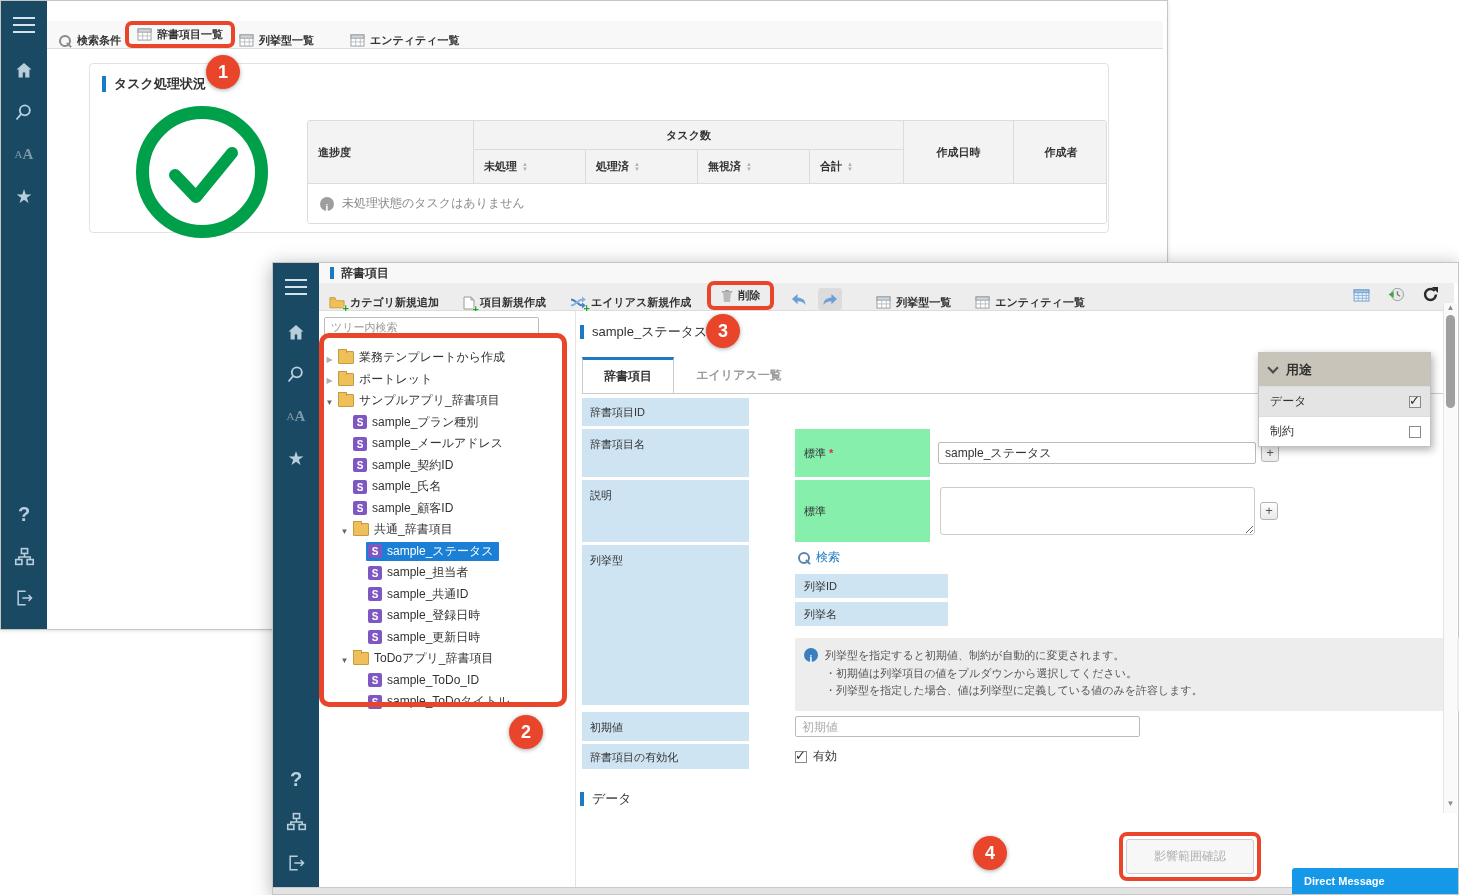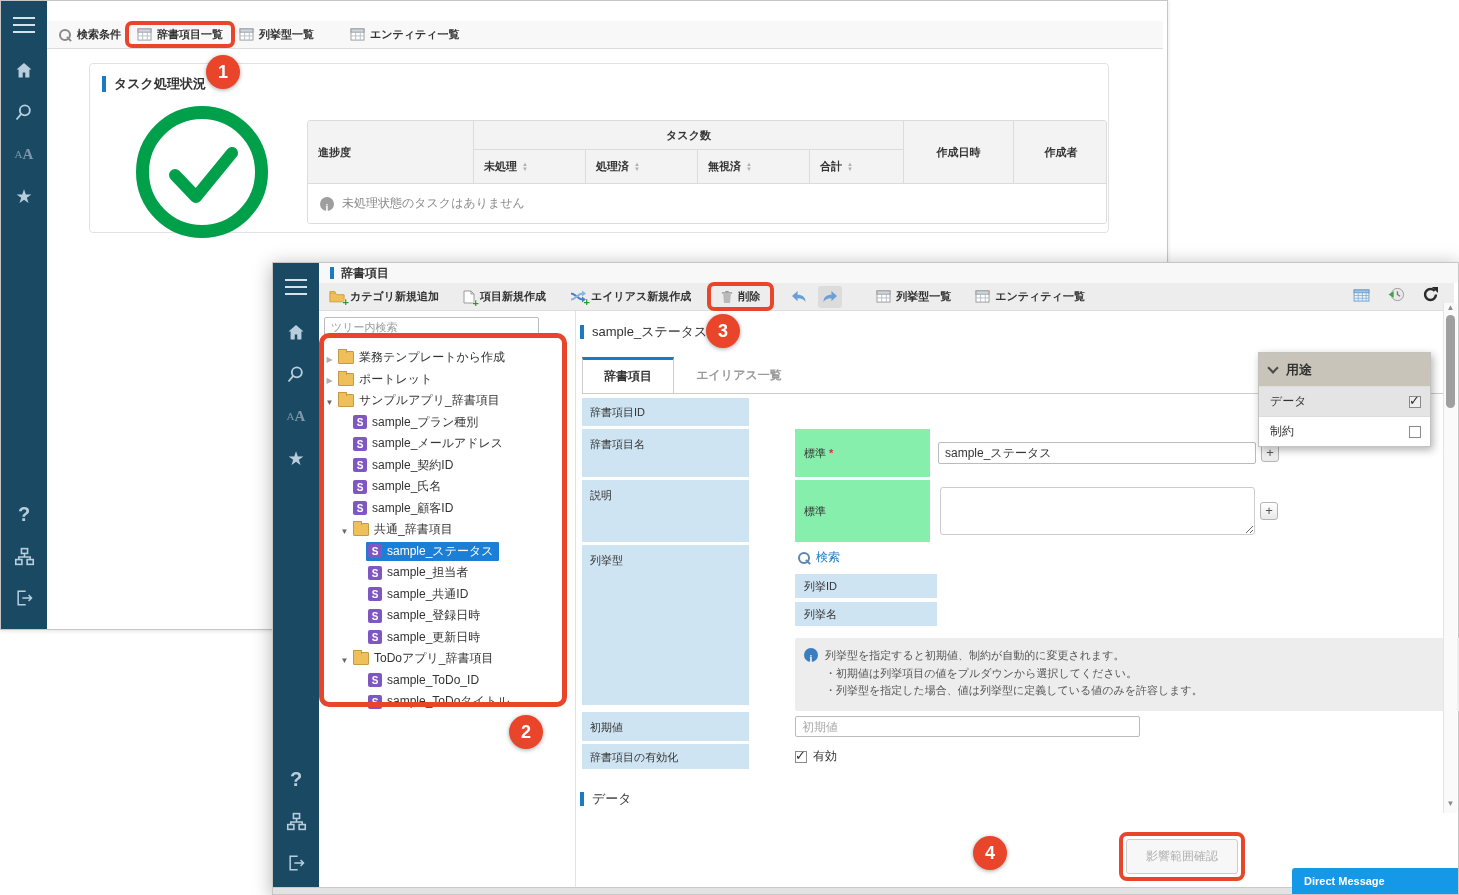--- a/index.html
+++ b/index.html
@@ -18,21 +18,21 @@
   .sb-star { font-size:19px; line-height:1; }
   .sb-q { font-size:20px; font-weight:bold; }
   .sb-aa { color:#7d98a8; font-family:"Liberation Serif","DejaVu Serif",serif; }
   .sb-aa b { font-size:15px; } .sb-aa i { font-style:normal; font-size:11px; }
   .sb-bottom { margin-bottom:10px; }
 
   
   .titlebar { position:absolute; left:46px; right:0; top:0; height:20px; background:#f8f8f8; display:flex; align-items:center; }
   .title-accent { width:4px; height:12px; background:#1a7bc4; margin:0 7px 0 11px; }
   .win-title { font-size:12px; font-weight:bold; color:#333; }
-  .toolbar { position:absolute; left:46px; right:4px; top:20px; height:28px; display:flex; align-items:center; border-bottom:1px solid #ddd; }
+  .toolbar { position:absolute; left:46px; right:4px; top:20px; height:28px; display:flex; align-items:flex-end; border-bottom:1px solid #ddd; }
   #task-win .toolbar { background:#f8f8f8; }
   #dict-win .toolbar { background:#ededed; }
   .tb-btn { display:flex; align-items:center; gap:5px; font-size:11px; font-weight:bold; color:#333; cursor:pointer; white-space:nowrap; }
   .icon-wrap { position:relative; display:inline-flex; }
   .icon-wrap.has-plus::after { content:"+"; position:absolute; right:-4px; bottom:-5px; color:#1f9e1f; font-size:11px; font-weight:bold; text-shadow:0 0 2px #fff,0 0 2px #fff; }
 
   
   .mag { position:relative; width:14px; height:14px; display:inline-block; }
   .mag::before { content:""; position:absolute; width:8px; height:8px; border:2px solid #8a8a8a; border-radius:50%; left:1px; top:1px; }
   .mag::after { content:""; position:absolute; width:6px; height:2px; background:#8a8a8a; transform:rotate(45deg); left:8px; top:10px; }
@@ -99,30 +99,30 @@
   .fcontent { flex:1; margin-left:10px; display:flex; align-items:center; }
   .fvalue { font-size:12px; color:#333; }
   .inner-label { width:135px; align-self:stretch; background:#86efac; display:flex; align-items:center; padding-left:9px; font-size:11px; color:#333; flex:none; }
   .req { color:#e0245e; margin-left:3px; font-weight:bold; }
   .txt-input { height:22px; border:1px solid #bbb; border-radius:2px; font-size:12px; padding:0 6px; color:#333; }
   .txt-input::placeholder { color:#aaa; }
   .plus-btn { width:18px; height:18px; margin-left:5px; border:1px solid #b5b5b5; border-radius:3px; background:linear-gradient(#fff,#e9e9e9); font-size:13px; line-height:15px; text-align:center; color:#555; cursor:pointer; flex:none; }
   .desc-area { width:315px; height:48px; border:1px solid #ccc; border-radius:3px; resize:vertical; font-size:12px; }
   .enum-col { display:flex; flex-direction:column; align-items:flex-start; }
   .search-link { display:flex; align-items:center; gap:5px; color:#1a7bc4; font-size:12px; margin:4px 0 8px 2px; cursor:pointer; }
-  .enum-cell { width:142px; height:24px; background:#cfe4f2; font-size:11px; color:#333; line-height:24px; padding-left:9px; margin-bottom:4px; }
+  .enum-cell { width:153px; height:24px; background:#cfe4f2; font-size:11px; color:#333; line-height:24px; padding-left:9px; margin-bottom:4px; }
   .enum-info { position:relative; width:668px; background:#ededed; border-radius:2px; padding:9px 10px 11px 30px; margin-top:8px; }
   .enum-info .info-i { position:absolute; left:9px; top:10px; }
   .enum-info div { font-size:11px; color:#555; line-height:1.6; }
   .cb { display:inline-block; width:12px; height:12px; border:1px solid #8a8a8a; background:#fff; position:relative; flex:none; }
   .cb.checked::before { content:"✓"; position:absolute; left:-1px; top:-4px; font-size:13px; font-weight:bold; color:#2b2b2b; }
   .cb-label { font-size:12px; color:#333; margin-left:6px; }
   .section-head { display:flex; align-items:center; margin:21px 0 0 4px; }
   #impact-box { position:absolute; left:543px; top:521px; border:4px solid #e8452a; border-radius:8px; padding:3px; }
-  .impact-btn { padding:8px 19px; background:#f7f7f7; border:1px solid #ccc; border-radius:3px; font-size:12px; color:#b0b0b0; cursor:pointer; }
+  .impact-btn { padding:8px 27px; background:#f7f7f7; border:1px solid #ccc; border-radius:3px; font-size:12px; color:#b0b0b0; cursor:pointer; }
 
   
   #usage-dd { position:absolute; left:985px; top:89px; width:173px; background:#fff; border:1px solid #c2c2c2; box-shadow:2px 3px 8px rgba(0,0,0,.3); z-index:25; }
   .dd-head { height:33px; background:#c9c4ba; display:flex; align-items:center; padding-left:10px; cursor:pointer; }
   .chev { width:8px; height:8px; border-left:2px solid #4a4a4a; border-bottom:2px solid #4a4a4a; transform:rotate(-45deg); margin:-3px 9px 0 0; }
   .dd-title { font-size:13px; font-weight:bold; color:#333; }
   .dd-opt { height:30px; display:flex; align-items:center; justify-content:space-between; padding:0 9px 0 11px; font-size:12px; color:#333; border-top:1px solid #ddd; cursor:pointer; }
   .dd-opt.on { background:#e4e4e4; }
   .dd-opt .cb.checked { background:#efefef; }
 

